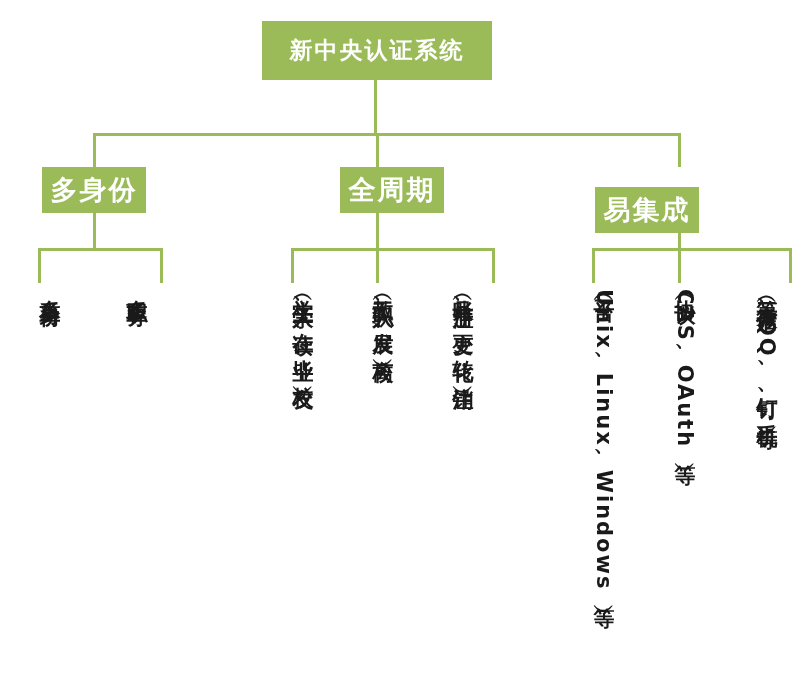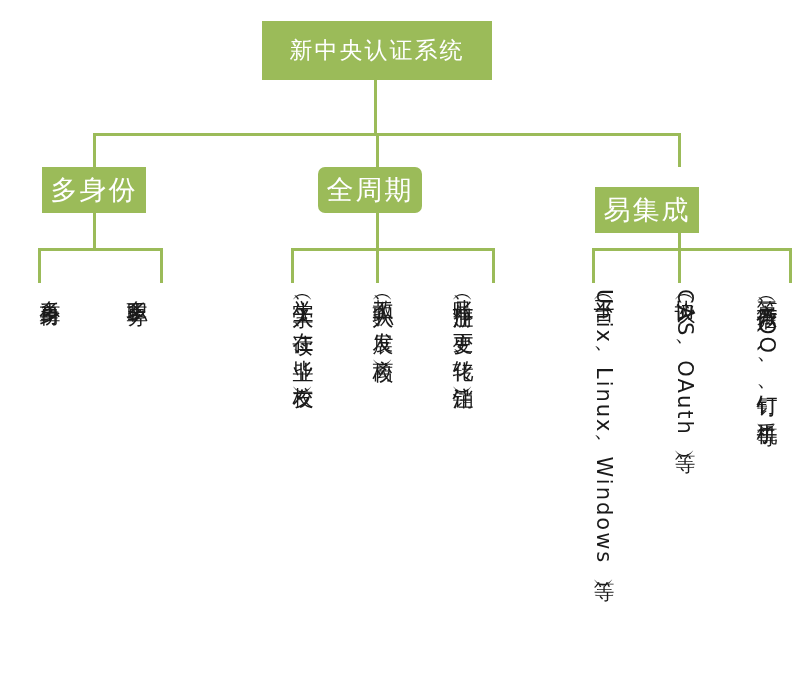--- a/index.html
+++ b/index.html
@@ -10,20 +10,21 @@
   body {
     font-family: "DejaVu Sans", "Liberation Sans", sans-serif;
   }
 
   #diagram {
     position: relative;
     width: 805px;
     height: 673px;
     background: #ffffff;
     overflow: hidden;
+    font-weight: bold;
   }
 
   
   .line {
     position: absolute;
     background: #9BBB59;
   }
   .line.v { width: 3px; }
   .line.h { height: 3px; }
 
@@ -46,21 +47,21 @@
     height: 59px;
     font-size: 23px;
   }
   .node-box.level2 {
     top: 167px;
     width: 104px;
     height: 46px;
     font-size: 27px;
   }
   #box-identity { left: 42px; }
-  #box-lifecycle { left: 318px; border-radius: 7px; }
+  #box-lifecycle { left: 340px; }
   #box-integration { left: 595px; margin-top: 20px; }
 
   
   .leaf {
     position: absolute;
     top: 283px;
     width: 34px;
     writing-mode: vertical-rl;
     text-orientation: upright;
     color: #1a1a1a;

